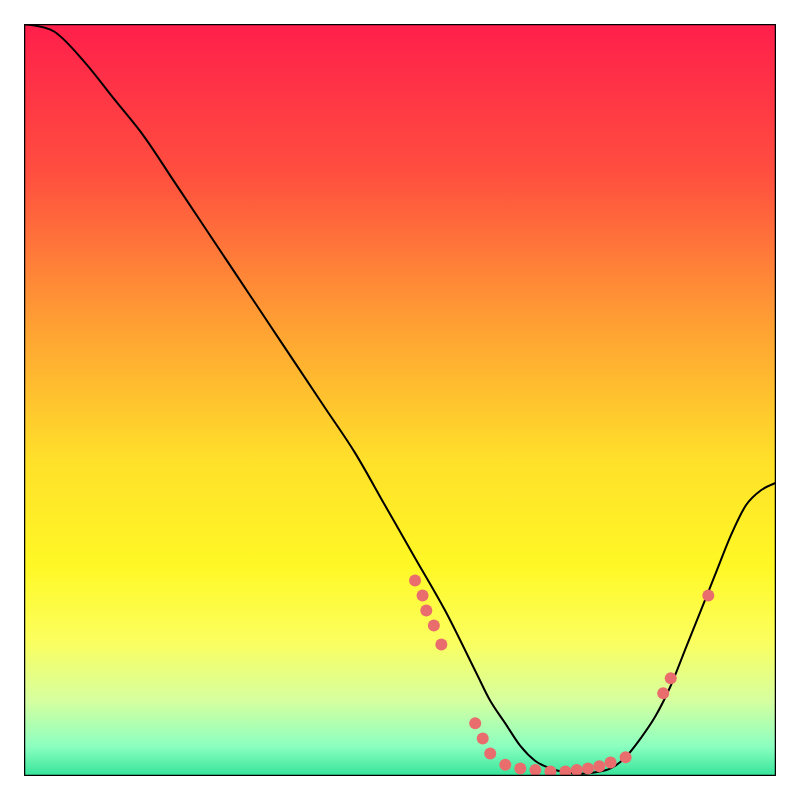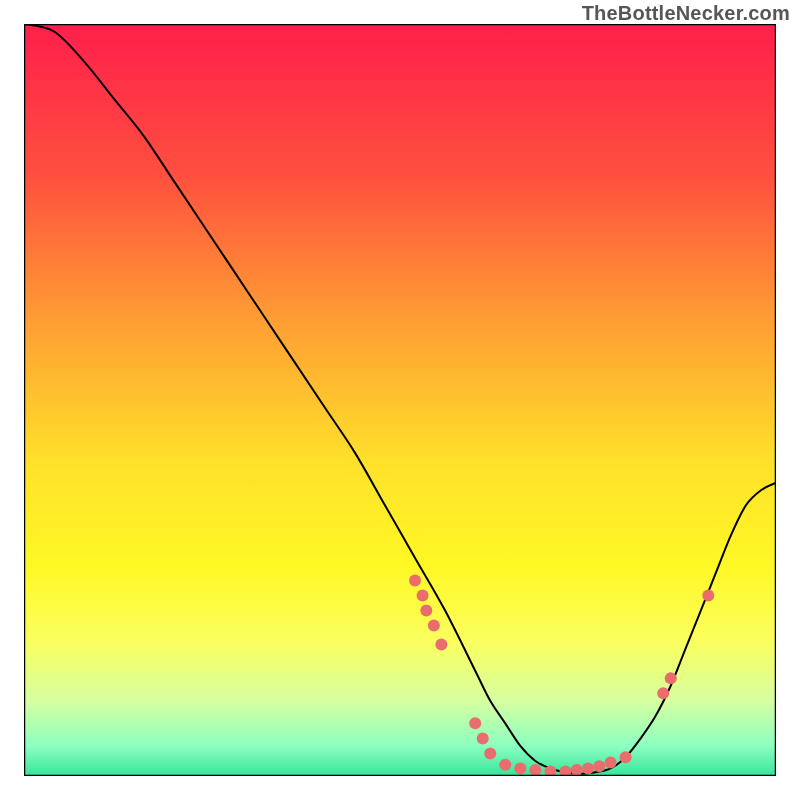--- a/index.html
+++ b/index.html
@@ -35,21 +35,20 @@
     box-sizing: border-box;
   }
   svg {
     display: block;
   }
 </style>
 </head>
 <body>
 
 <div class="stage">
-  <div class="watermark">TheBottleNecker.com</div>
 
   <div class="plot-frame">
     <svg id="chart-svg" width="752" height="752" viewBox="0 0 752 752">
       <defs>
         <linearGradient id="bg-grad" x1="0" y1="0" x2="0" y2="1">
             <stop offset="0%" stop-color="#ff1f4b"></stop>
             <stop offset="20%" stop-color="#ff4f3f"></stop>
             <stop offset="40%" stop-color="#ffa033"></stop>
             <stop offset="57.99999999999999%" stop-color="#ffe02a"></stop>
             <stop offset="72%" stop-color="#fff825"></stop>

